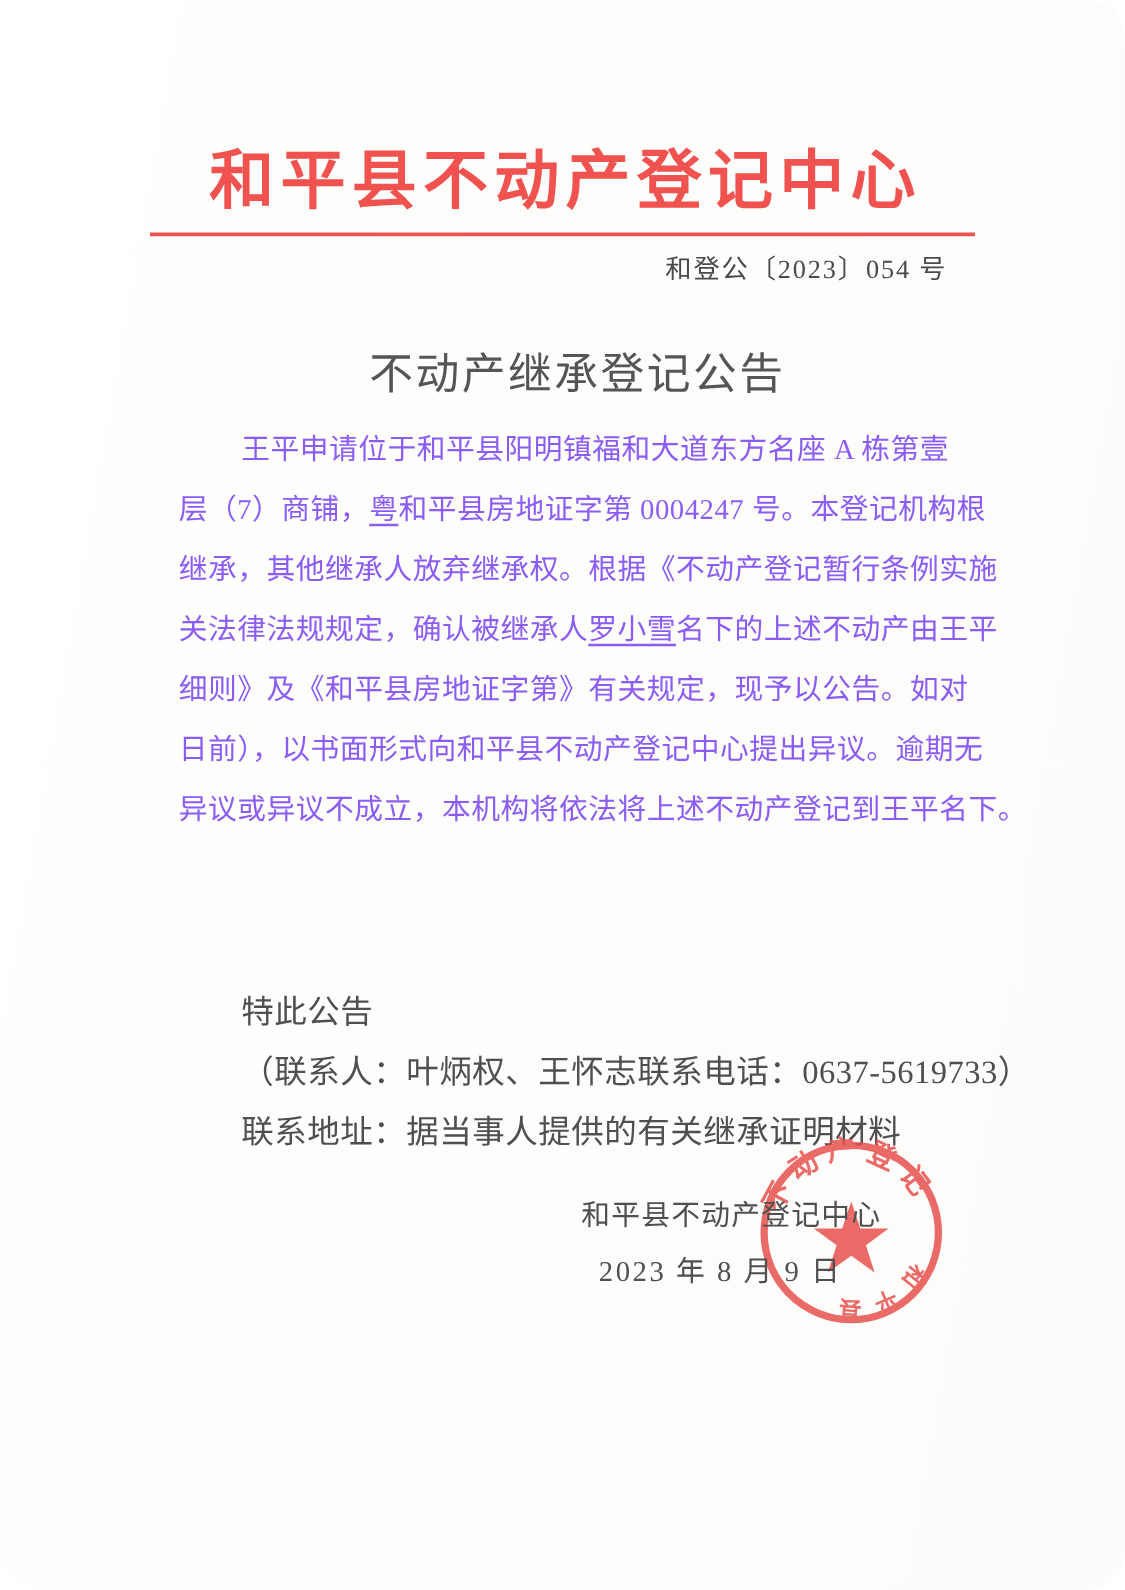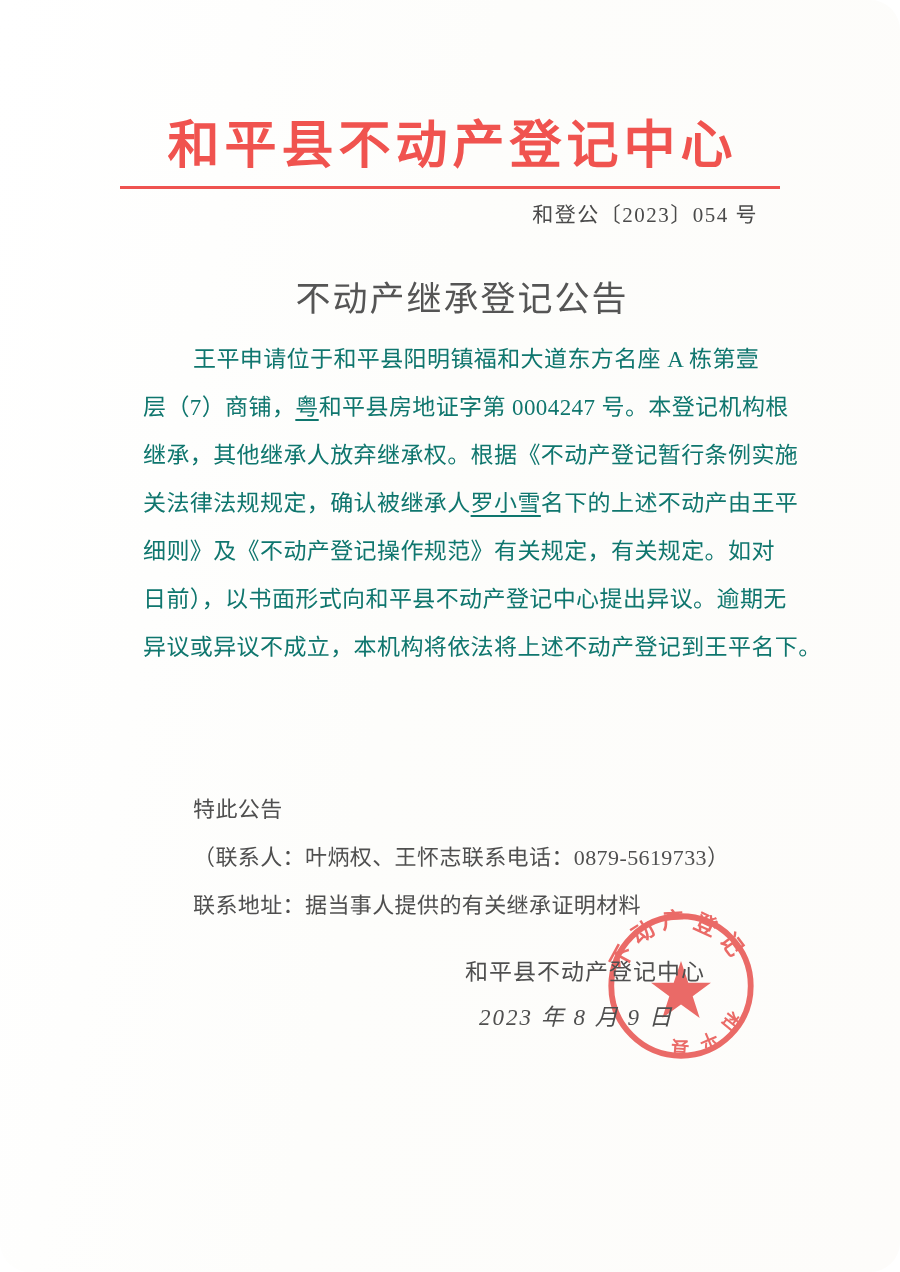--- a/index.html
+++ b/index.html
@@ -98,41 +98,41 @@
   }
 
   
   .body-block {
     position: absolute;
     top: 336px;
     left: 23px;
     width: 616px;
     font-size: 23px;
     line-height: 48px;
-    color: #0f766e;
+    color: #8b5cf6;
     letter-spacing: 0.4px;
   }
   .body-line {
     white-space: nowrap;
     height: 48px;
     display: block;
   }
   .indent2 { padding-left: 50px; }
   .underline {
     text-decoration: underline;
     text-underline-offset: 4px;
     text-decoration-thickness: 1.5px;
   }
 
   .closing {
     position: absolute;
     top: 786px;
     left: 23px;
     width: 616px;
-    font-size: 22px;
+    font-size: 26px;
     line-height: 48px;
     color: #4f4f4f;
     letter-spacing: 0.4px;
   }
   .closing-line {
     display: block;
     height: 48px;
     white-space: nowrap;
   }
   .closing-line.ind { padding-left: 50px; }
@@ -143,21 +143,21 @@
     top: 950px;
     left: 345px;
     width: 300px;
     font-size: 23px;
     line-height: 45px;
     color: #4f4f4f;
     letter-spacing: 1px;
     z-index: 4;
   }
   .signature-line { display: block; white-space: nowrap; }
-  .signature-date { padding-left: 14px; letter-spacing: 2px; font-style: italic; }
+  .signature-date { padding-left: 14px; letter-spacing: 2px; }
 
   
   .seal {
     position: absolute;
     left: 478px;
     top: 903px;
     width: 166px;
     height: 166px;
     z-index: 3;
     opacity: 0.86;
@@ -181,28 +181,28 @@
 
     <div class="doc-number">和登公〔2023〕054 号</div>
 
     <div class="doc-title">不动产继承登记公告</div>
 
     <div class="body-block">
       <span class="body-line indent2">王平申请位于和平县阳明镇福和大道东方名座 A 栋第壹</span>
       <span class="body-line"><span>层（7）商铺，</span><span class="underline">粤</span><span>和平县房地证字第 0004247 号。本登记机构根</span></span>
       <span class="body-line">继承，其他继承人放弃继承权。根据《不动产登记暂行条例实施</span>
       <span class="body-line"><span>关法律法规规定，确认被继承人</span><span class="underline">罗小雪</span><span>名下的上述不动产由王平</span></span>
-      <span class="body-line">细则》及《不动产登记操作规范》有关规定，有关规定。如对</span>
+      <span class="body-line">细则》及《和平县房地证字第》有关规定，现予以公告。如对</span>
       <span class="body-line">日前），以书面形式向和平县不动产登记中心提出异议。逾期无</span>
       <span class="body-line">异议或异议不成立，本机构将依法将上述不动产登记到王平名下。</span>
     </div>
 
     <div class="closing">
       <span class="closing-line ind">特此公告</span>
-      <span class="closing-line ind">（联系人：叶炳权、王怀志联系电话：0879-5619733）</span>
+      <span class="closing-line ind">（联系人：叶炳权、王怀志联系电话：0637-5619733）</span>
       <span class="closing-line ind">联系地址：据当事人提供的有关继承证明材料</span>
     </div>
 
     <div class="seal">
       <svg viewBox="0 0 200 200" xmlns="http://www.w3.org/2000/svg">
         <defs>
           <path id="sealArcTop" d="M 30 100 A 70 70 0 0 1 170 100" fill="none"></path>
           <path id="sealArcBottom" d="M 166 100 A 66 66 0 0 1 34 100" fill="none"></path>
         </defs>
         <circle cx="100" cy="100" r="84" fill="none" stroke="#E8534F" stroke-width="7"></circle>

